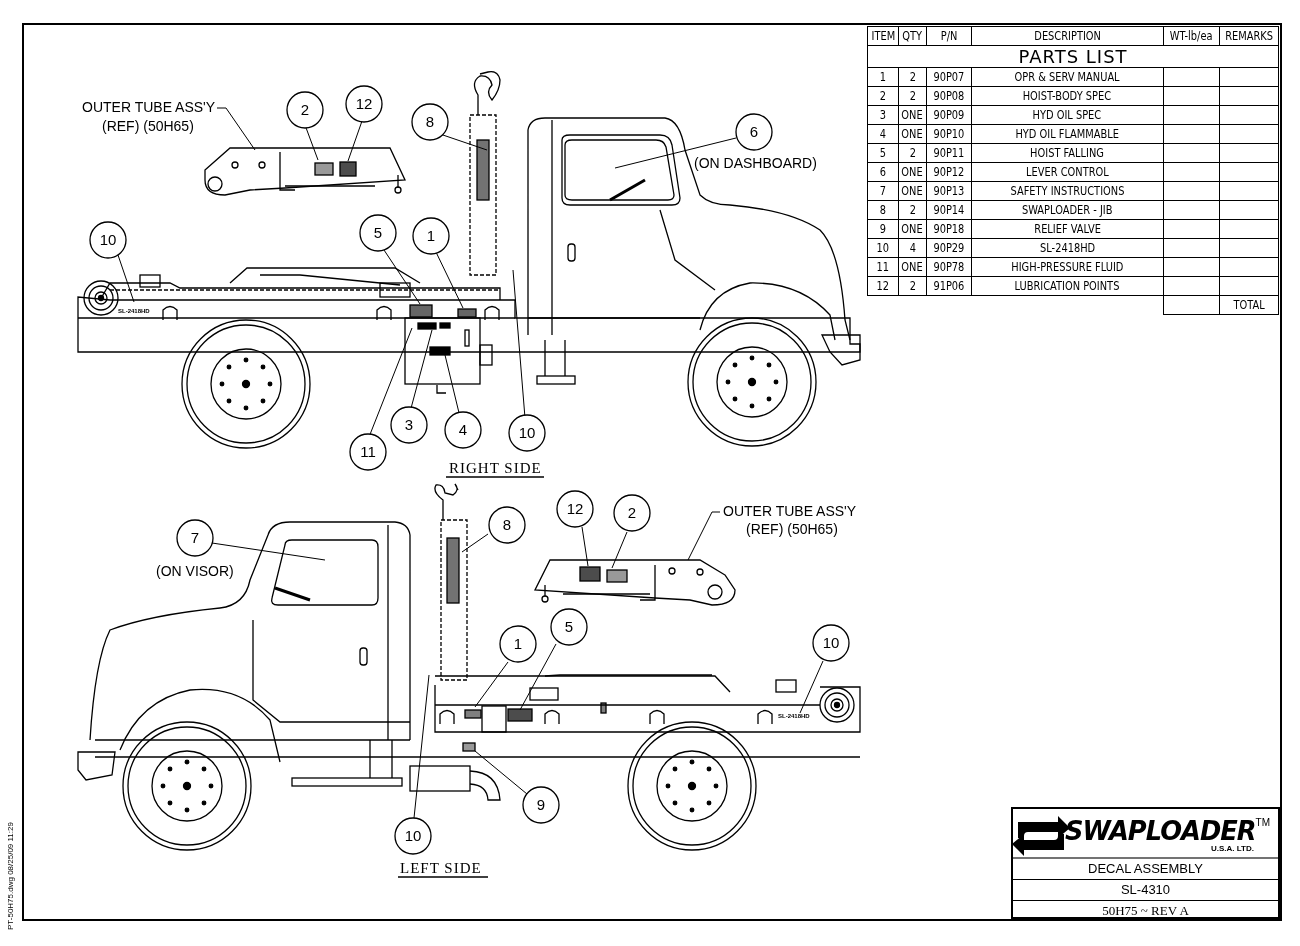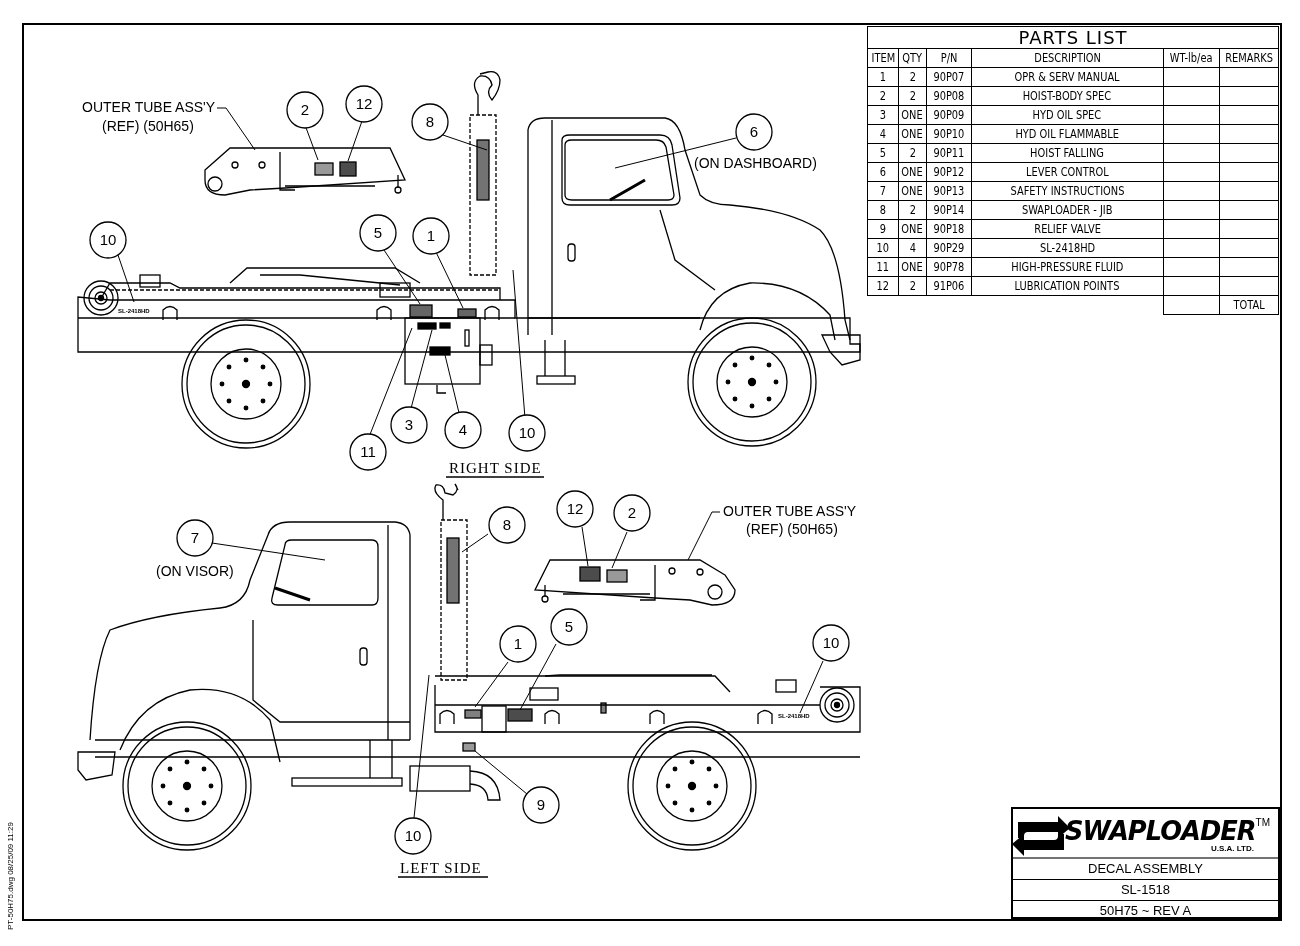--- a/index.html
+++ b/index.html
@@ -12,21 +12,21 @@
   
   #parts-table { position:absolute; left:867px; top:26px; width:412px; border-collapse:collapse; font-family:"DejaVu Sans", sans-serif; font-size:12px; }
   #parts-table td, #parts-table th { border:1px solid #000; height:18px; padding:0; text-align:center; font-weight:normal; white-space:nowrap; overflow:hidden; transform-origin:center; }
   #parts-table .title-cell { font-size:18px; letter-spacing:1px; height:20px; }
   #parts-table .cond { display:inline-block; transform:scaleX(0.82); }
   #parts-table tr.total td.blank { border:none; }
   
   #title-block { position:absolute; left:1011px; top:807px; width:269px; height:112px; border:2px solid #000; box-sizing:border-box; }
   #title-block .logo { height:48px; border-bottom:2px solid #737373; position:relative; }
   #title-block .row { height:20px; border-bottom:1px solid #000; text-align:center; font-size:13px; line-height:20px; }
-  #title-block .row:last-child { border-bottom:none; }
+  #title-block .row:last-child { border-bottom:none;font-family:Liberation Serif, serif; }
   .logo-word { position:absolute; left:52px; top:6px; font-family:"DejaVu Sans", sans-serif; font-weight:bold; font-size:27px; letter-spacing:-1px; transform:scaleX(0.95); transform-origin:left; font-style:italic; }
   .logo-tm { position:absolute; right:8px; top:8px; font-size:10px; font-weight:normal; }
   .logo-sub { position:absolute; right:24px; top:35px; font-size:8px; font-weight:bold; }
   .stamp { position:absolute; left:6px; top:930px; transform:rotate(-90deg); transform-origin:left top; font-size:8px; white-space:nowrap; }
 </style>
 </head>
 <body>
 
 <svg id="sheet" width="1300" height="946" viewBox="0 0 1300 946" xmlns="http://www.w3.org/2000/svg" fill="none" stroke="#000" stroke-width="1.3">
 
@@ -327,30 +327,30 @@
   <colgroup>
     <col style="width:31px">
       <col style="width:28px">
       <col style="width:45px">
       <col style="width:193px">
       <col style="width:56px">
       <col style="width:59px">
   </colgroup>
   <tbody>
       <tr>
-        <td colspan="6" class="title-cell">PARTS LIST</td>
-      </tr>
-  <tr>
     <th><span class="cond">ITEM</span></th>
     <th><span class="cond">QTY</span></th>
     <th><span class="cond">P/N</span></th>
     <th><span class="cond">DESCRIPTION</span></th>
     <th><span class="cond">WT-lb/ea</span></th>
     <th><span class="cond">REMARKS</span></th>
   </tr>
+  <tr>
+        <td colspan="6" class="title-cell">PARTS LIST</td>
+      </tr>
   </tbody>
     <tbody id="parts-body">
       <tr>
         <td><span class="cond">1</span></td>
         <td><span class="cond">2</span></td>
         <td><span class="cond">90P07</span></td>
         <td><span class="cond">OPR &amp; SERV MANUAL</span></td>
         <td><span class="cond"></span></td>
         <td><span class="cond"></span></td>
       </tr>
@@ -452,15 +452,15 @@
 </tbody>
   </table>
 
 <div id="title-block">
   <div class="logo">
     <span class="logo-word">SWAPLOADER</span>
     <span class="logo-tm">TM</span>
     <span class="logo-sub">U.S.A.   LTD.</span>
   </div>
   <div class="row">DECAL ASSEMBLY</div>
-  <div class="row">SL-1518</div>
+  <div class="row">SL-4310</div>
   <div class="row">50H75 ~ REV A</div>
 </div>
 
 </body></html>

